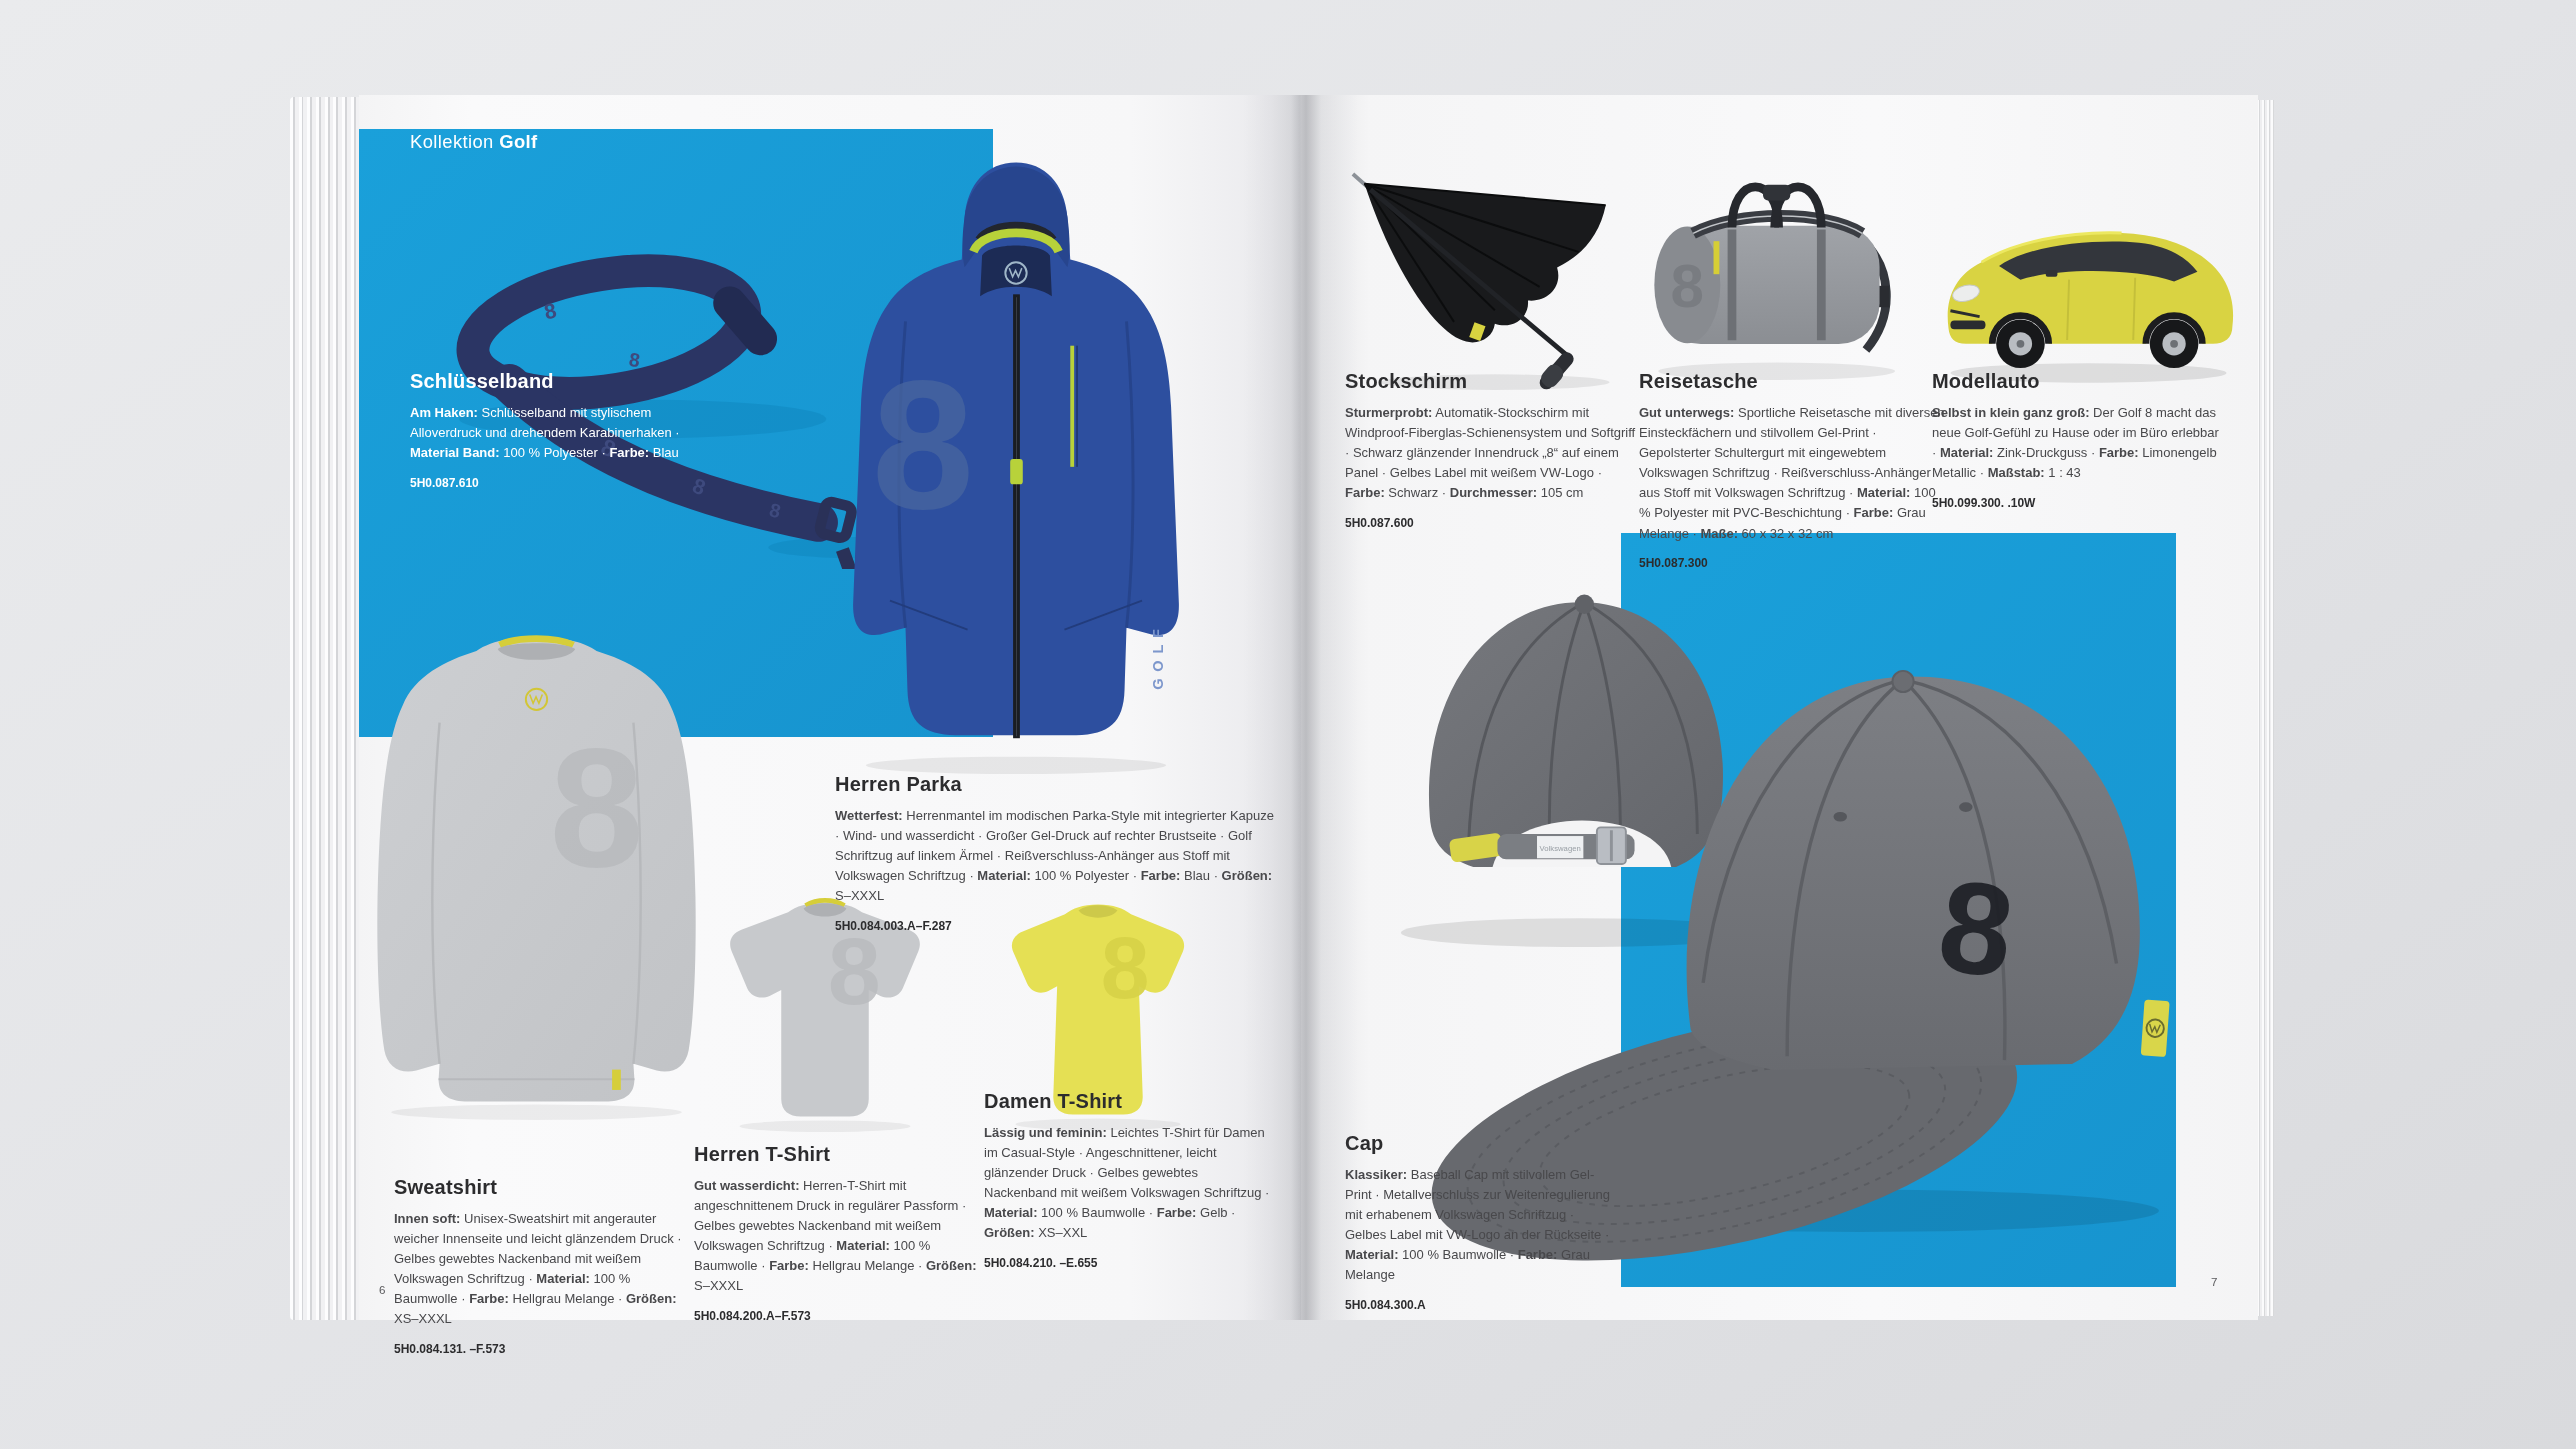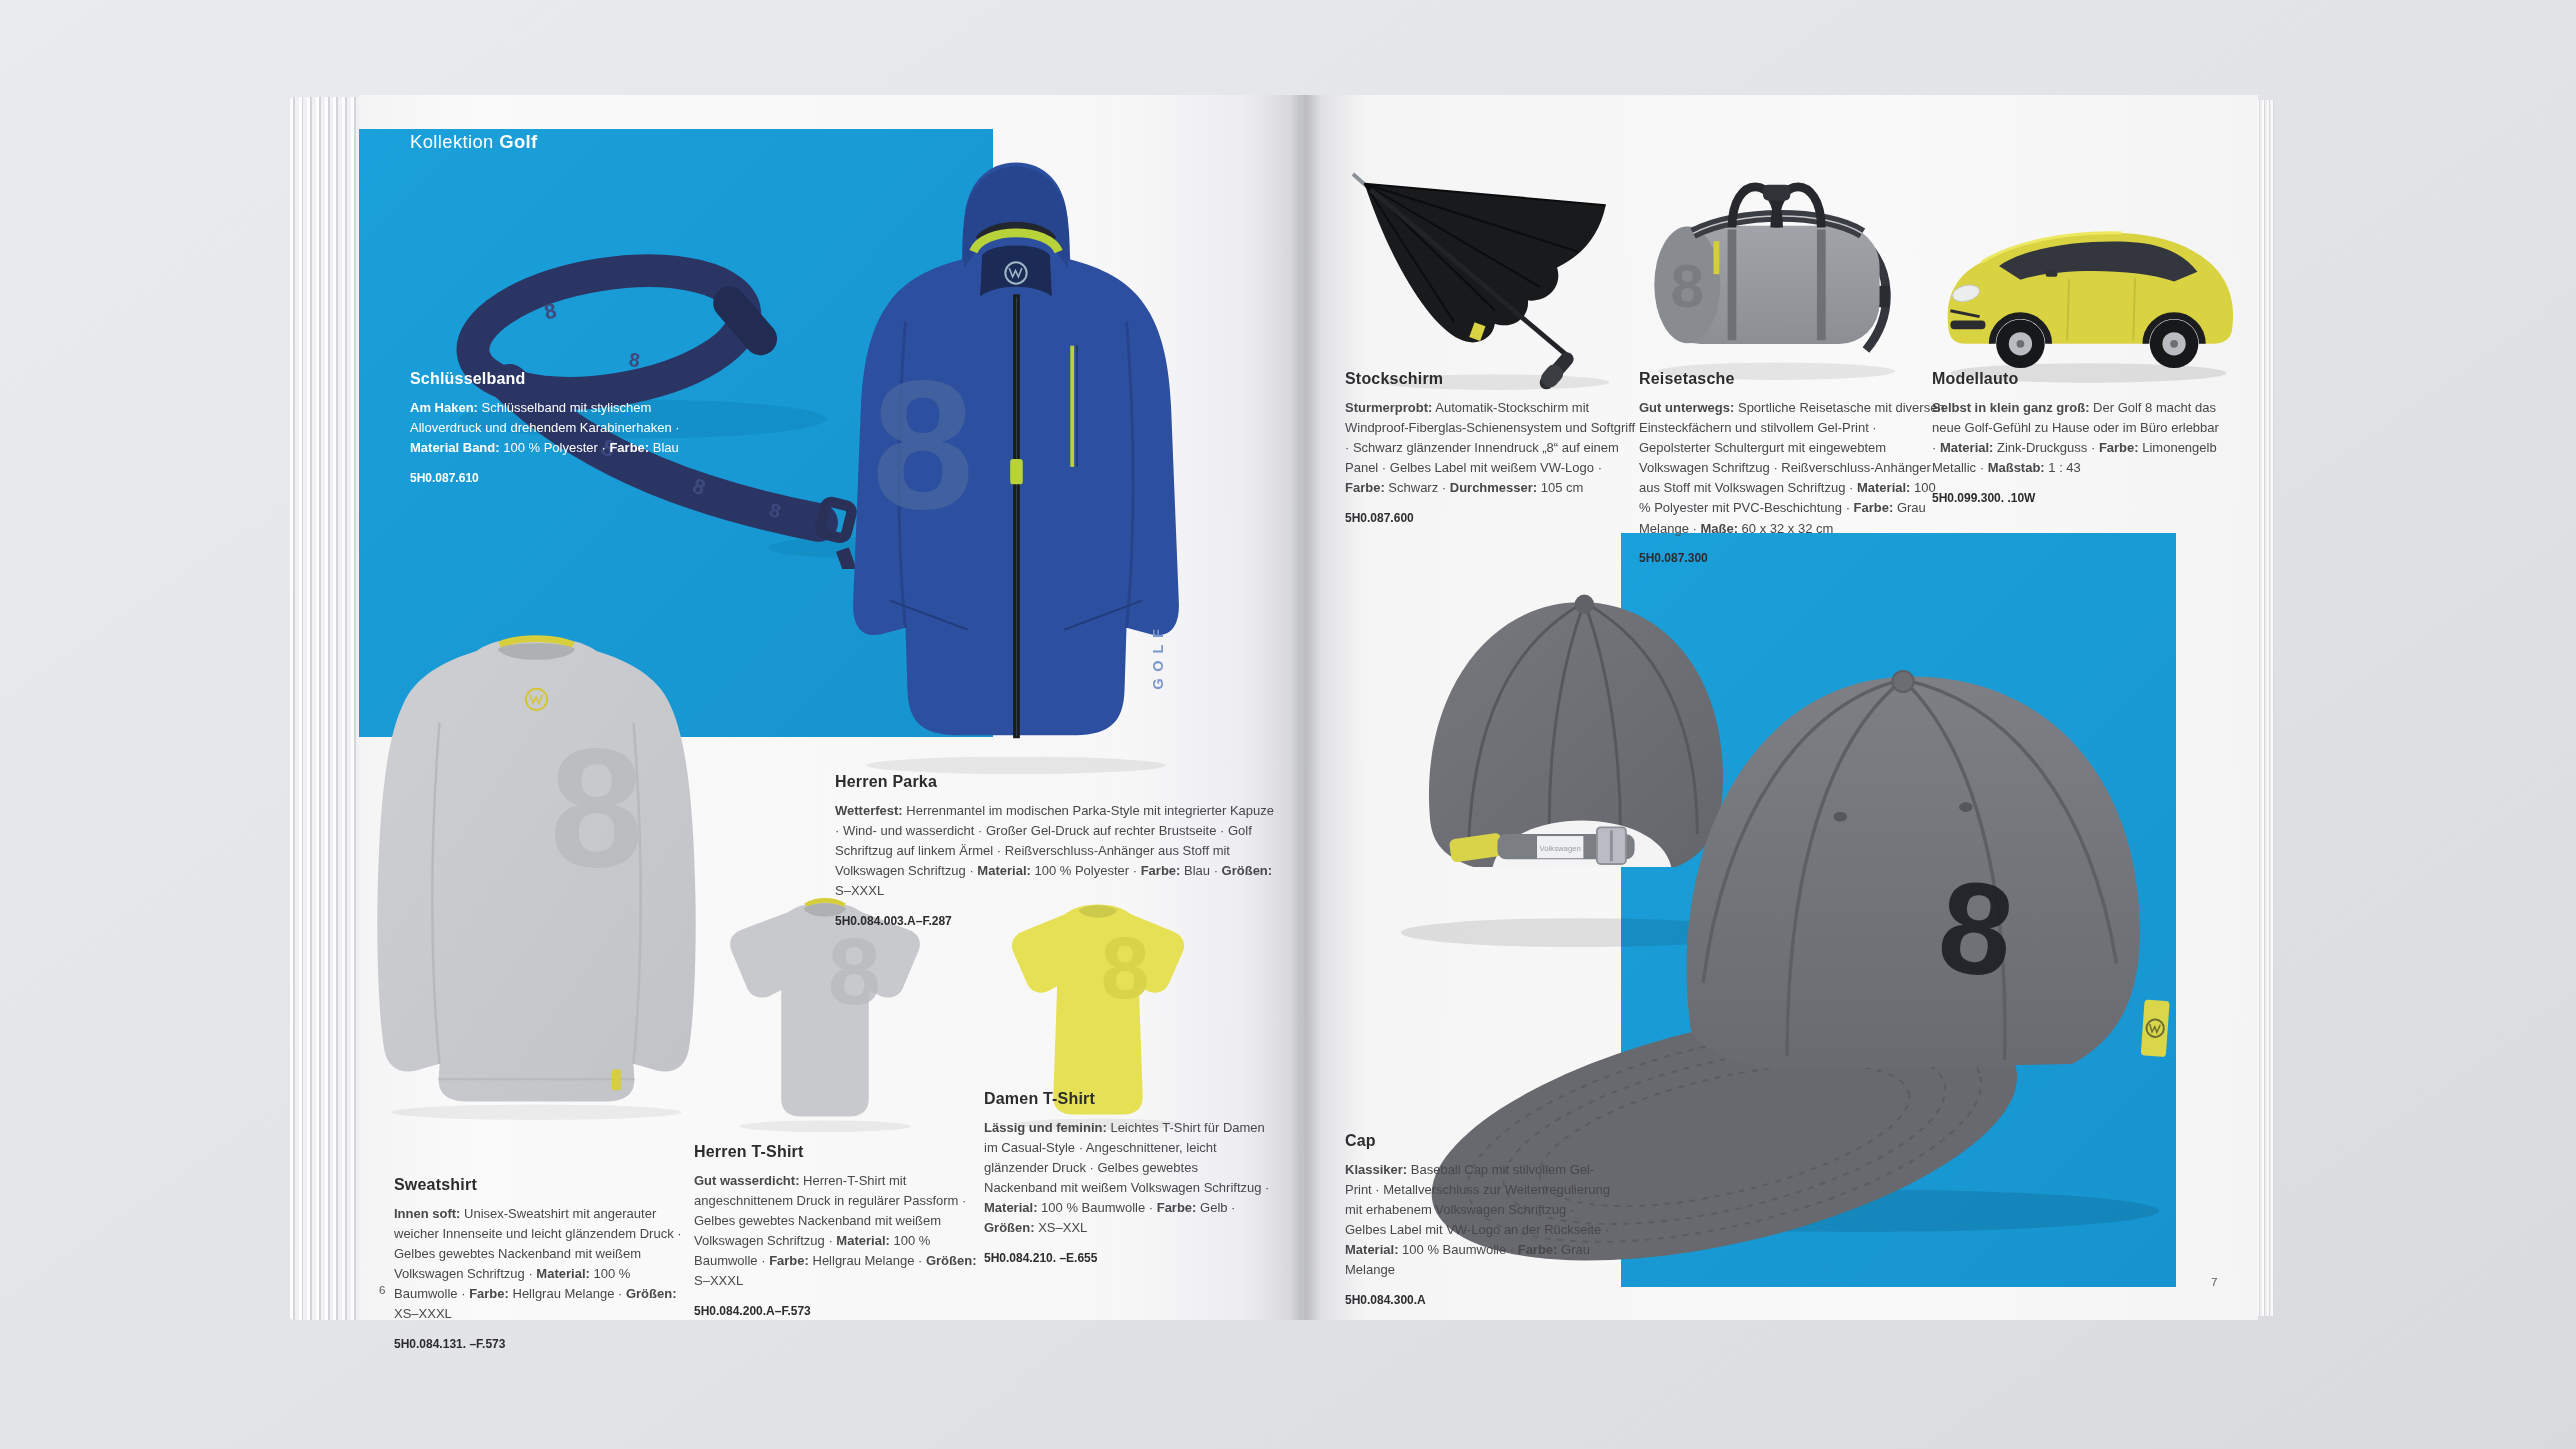--- a/index.html
+++ b/index.html
@@ -22,21 +22,21 @@
      background:linear-gradient(to right,rgba(100,100,110,0) 0%,rgba(90,90,100,.10) 38%,rgba(55,55,65,.26) 50%,rgba(110,110,120,.10) 62%,rgba(255,255,255,0) 100%);}
   
   .blue-panel{background:linear-gradient(135deg,#1aa0da 0%,#1794cf 100%);z-index:3;}
   #panel-left{left:359px;top:129px;width:634px;height:608px;}
   #panel-right{left:1621px;top:533px;width:555px;height:754px;}
   
   #kopf{left:410px;top:131px;z-index:5;color:#fff;font-size:18.4px;letter-spacing:0.4px;}
   #kopf .golf{font-weight:700;}
   
   .prod{z-index:5;color:#48484b;}
-  .prod h3{font-size:16px;font-weight:700;color:#2c2c2e;margin:0 0 9.7px 0;letter-spacing:0.2px;}
+  .prod h3{font-size:20px;font-weight:700;color:#2c2c2e;margin:0 0 9.7px 0;letter-spacing:0.2px;}
   .prod p{font-size:13px;line-height:1.55;margin:0;}
   .prod .part{font-size:12px;font-weight:700;margin-top:12.6px;color:#2c2c2e;}
   .prod .b{font-weight:700;}
   .prod.on-blue,.prod.on-blue h3,.prod.on-blue .part{color:#ffffff;}
   .pageno{z-index:5;font-size:11.6px;color:#59595c;}
   .art{z-index:4;}
   svg text{font-family:"Liberation Sans",sans-serif;}
 </style>
 </head>
 <body>

